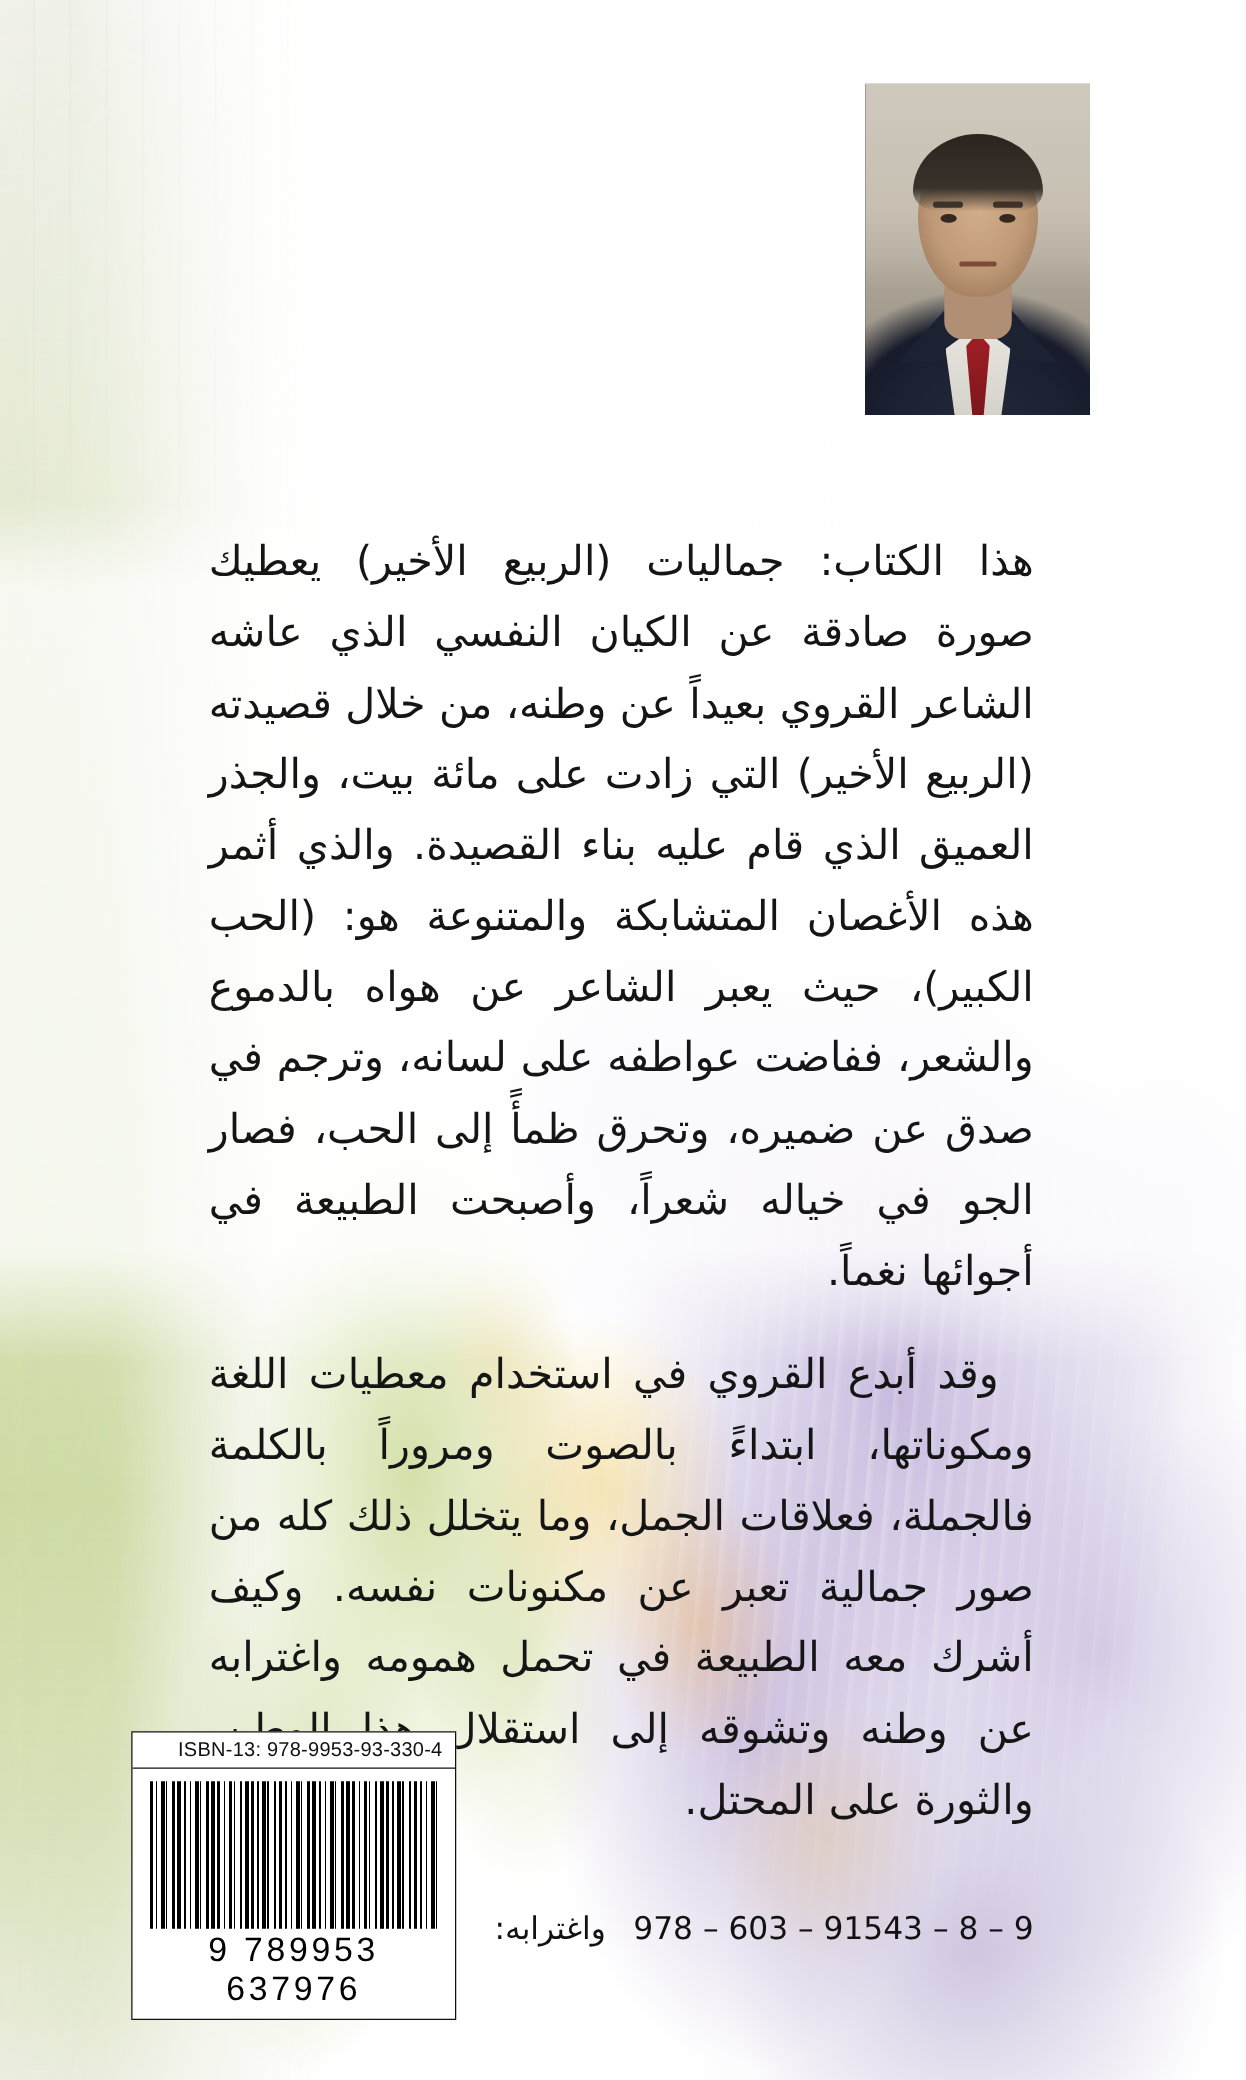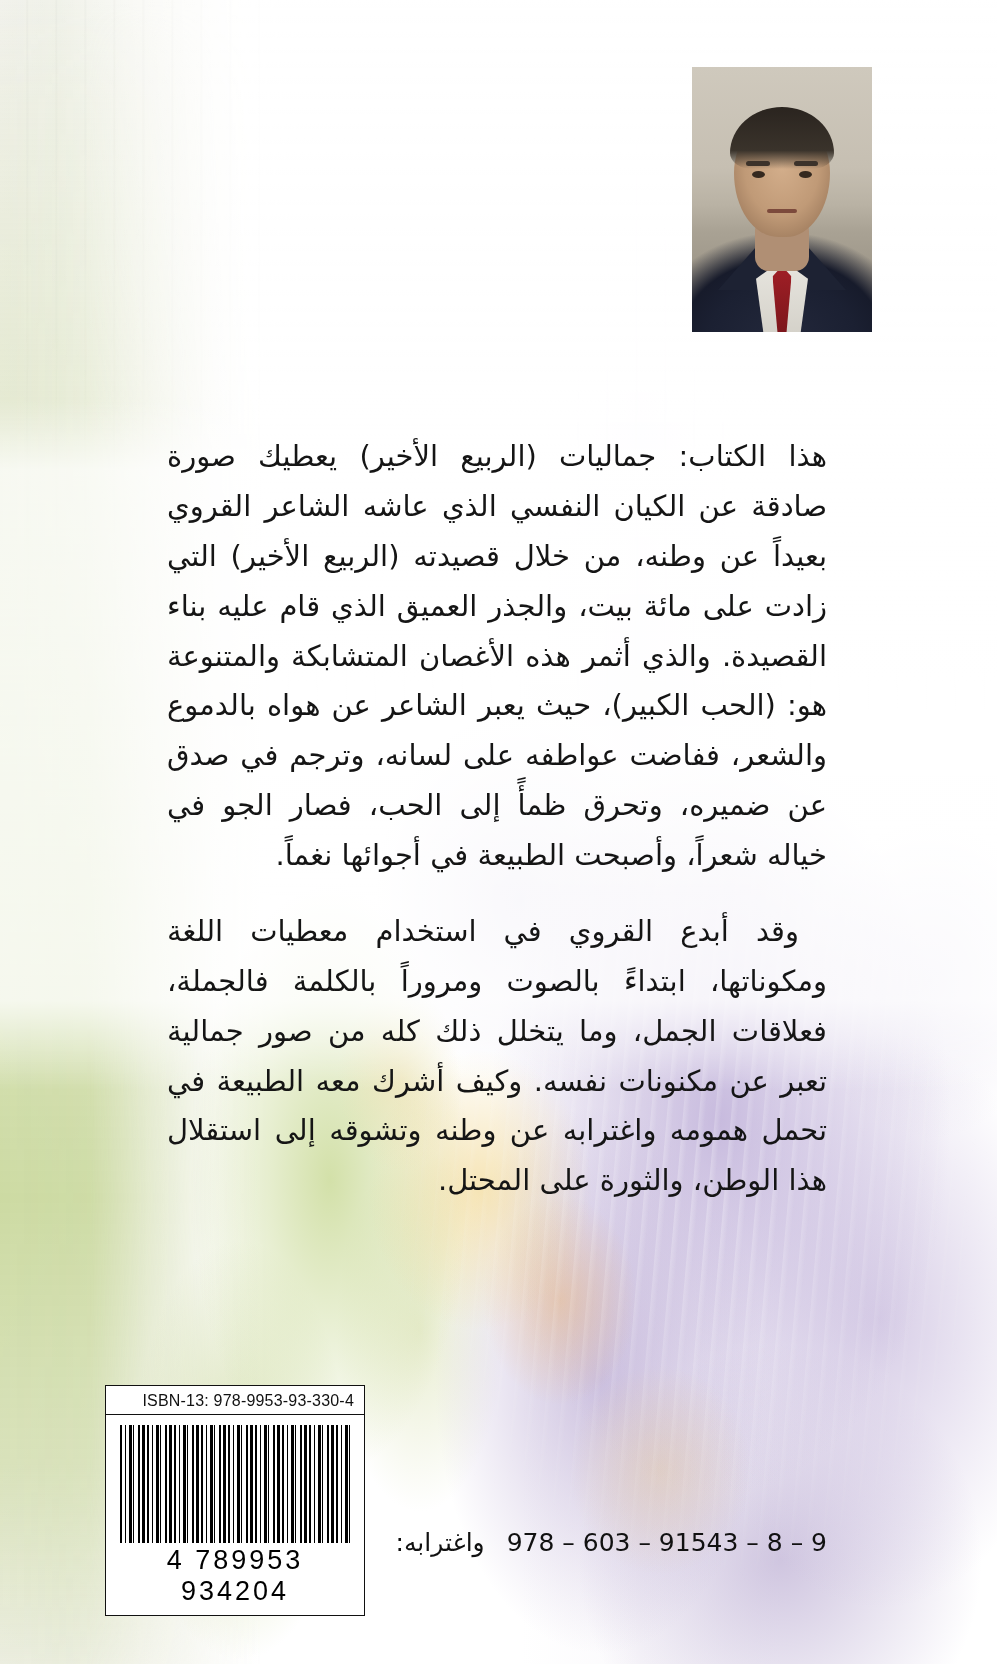--- a/index.html
+++ b/index.html
@@ -204,25 +204,25 @@
     width: 46px;
     height: 52px;
     background: #1d2233;
   }
   .collar-l { left: 26px; clip-path: polygon(100% 0%, 100% 100%, 0% 100%); }
   .collar-r { right: 26px; clip-path: polygon(0% 0%, 100% 100%, 0% 100%); }
 
   
   .blurb {
     position: absolute;
-    top: 432px;
+    top: 421px;
     right: 170px;
     width: 660px;
     text-align: justify;
-    font-size: 29px;
+    font-size: 33px;
     line-height: 1.72;
     color: #151515;
     font-family: "DejaVu Sans", "Liberation Sans", sans-serif;
   }
   .blurb p {
     margin: 0 0 26px 0;
   }
   .blurb p.indent {
     text-indent: 28px;
   }
@@ -325,21 +325,21 @@
   </div>
 
   <div class="blurb">
     <p>هذا الكتاب: جماليات (الربيع الأخير) يعطيك صورة صادقة عن الكيان النفسي الذي عاشه الشاعر القروي بعيداً عن وطنه، من خلال قصيدته (الربيع الأخير) التي زادت على مائة بيت، والجذر العميق الذي قام عليه بناء القصيدة. والذي أثمر هذه الأغصان المتشابكة والمتنوعة هو: (الحب الكبير)، حيث يعبر الشاعر عن هواه بالدموع والشعر، ففاضت عواطفه على لسانه، وترجم في صدق عن ضميره، وتحرق ظمأً إلى الحب، فصار الجو في خياله شعراً، وأصبحت الطبيعة في أجوائها نغماً.</p>
     <p class="indent">وقد أبدع القروي في استخدام معطيات اللغة ومكوناتها، ابتداءً بالصوت ومروراً بالكلمة فالجملة، فعلاقات الجمل، وما يتخلل ذلك كله من صور جمالية تعبر عن مكنونات نفسه. وكيف أشرك معه الطبيعة في تحمل همومه واغترابه عن وطنه وتشوقه إلى استقلال هذا الوطن، والثورة على المحتل.</p>
   </div>
 
   <div class="barcode-box">
     <div class="isbn-label">ISBN-13: 978-9953-93-330-4</div>
     <div class="bars"></div>
-    <div class="barcode-digits">4 789953 934204</div>
+    <div class="barcode-digits">9 789953 637976</div>
   </div>
 
   <div class="legal">
     <div class="row">
       <span class="num">978 – 603 – 91543 – 8 – 9</span>
       <span>واغترابه:</span>
     </div>
   </div>
 
 </div>

